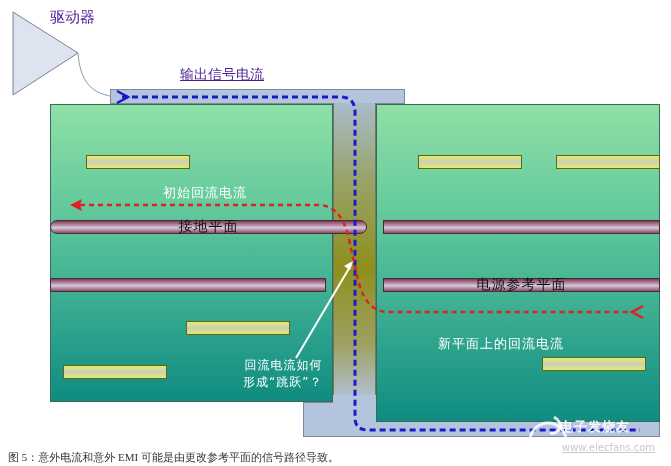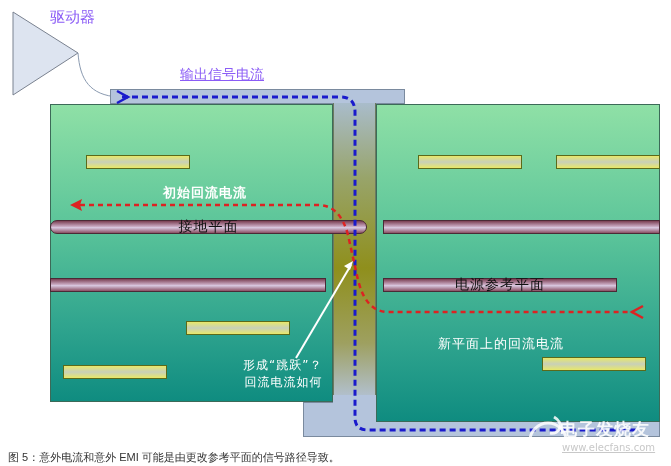--- a/index.html
+++ b/index.html
@@ -37,22 +37,22 @@
       height: 14px; box-sizing: border-box; border: 1px solid #5b6a1a;
       background: linear-gradient(to bottom, #e8e86a 0%, #c8d0b8 50%, #e8e86a 100%);
     }
     .plane {
       height: 14px; box-sizing: border-box; border: 1px solid #4a2a36;
       background: linear-gradient(to bottom, #7a3e52 0%, #c8a8c0 45%, #d8c8e0 55%, #8a4e62 100%);
       display: flex; align-items: center; justify-content: center;
     }
     .plane-label { font-size: 14px; color: #111; letter-spacing: 1px; }
     .label-white { color: #ffffff; font-size: 13px; letter-spacing: 1px; }
-    .label-dark { color: #8b5cf6; font-size: 14px; }
-    .caption { left: 8px; top: 450px; font-size: 11px; color: #333; font-family: Liberation Sans, sans-serif; }
+    .label-dark { color: #4c1d95; font-size: 14px; }
+    .caption { left: 8px; top: 450px; font-size: 11px; color: #333; font-family: Liberation Serif, serif; }
     .watermark { left: 520px; top: 405px; width: 150px; height: 60px; }
     svg.overlay { position: absolute; left: 0; top: 0; }
   </style>
 </head>
 <body>
 
 <svg class="overlay" width="671" height="466">
   <polygon points="13,12 13,95 78,53" fill="#dde4f0" stroke="#7a8290" stroke-width="1"></polygon>
   <path d="M78,53 C80,80 90,95 118,97" fill="none" stroke="#8a9ab0" stroke-width="1"></path>
 </svg>
@@ -71,45 +71,45 @@
 <div class="abs trace" style="left:556px; top:155px; width:104px;"></div>
 <div class="abs trace" style="left:186px; top:321px; width:104px;"></div>
 <div class="abs trace" style="left:63px; top:365px; width:104px;"></div>
 <div class="abs trace" style="left:542px; top:357px; width:104px;"></div>
 
 <div class="abs plane" style="left:50px; top:220px; width:317px;border-radius:7px;">
   <span class="plane-label">接地平面</span>
 </div>
 <div class="abs plane" style="left:50px; top:278px; width:276px;"></div>
 <div class="abs plane" style="left:383px; top:220px; width:277px;"></div>
-<div class="abs plane" style="left:383px; top:278px; width:234px;">
+<div class="abs plane" style="left:383px; top:278px; width:277px;">
   <span class="plane-label">电源参考平面</span>
 </div>
 
 <svg class="overlay" width="671" height="466">
 
   <path d="M122,97 L340,97 Q355,97 355,112 L355,418 Q355,430 368,430 L640,430" fill="none" stroke="#1a1acc" stroke-width="3" stroke-dasharray="6,4"></path>
   <polyline points="117,91 128,97 117,103" fill="none" stroke="#1a1acc" stroke-width="2.5"></polyline>
 
   <path d="M80,205 L318,205 Q340,205 348,235 L358,280 Q366,312 388,312 L633,312" fill="none" stroke="#dd2222" stroke-width="2.5" stroke-dasharray="5,4"></path>
   <polygon points="70,205 82,199 80,205 82,211" fill="#dd2222"></polygon>
   <polyline points="643,306 632,312 643,318" fill="none" stroke="#dd2222" stroke-width="2.5"></polyline>
 
   <line x1="296" y1="358" x2="351" y2="265" stroke="#ffffff" stroke-width="2"></line>
   <polygon points="353,261 344,266 350,270" fill="#ffffff"></polygon>
 </svg>
 
 <div class="abs label-dark" style="left:180px; top:66px;text-decoration:underline;">输出信号电流</div>
-<div class="abs label-white" style="left:163px; top:184px;font-weight:bold;">初始回流电流</div>
+<div class="abs label-white" style="left:163px; top:184px;">初始回流电流</div>
 <div class="abs label-white" style="left:438px; top:335px;">新平面上的回流电流</div>
 <div class="abs label-white" style="left:243px; top:357px; font-size:12px; text-align:right; line-height:17px;">
+  <div>回流电流如何</div>
   <div>形成“跳跃”？</div>
-  <div>回流电流如何</div>
 </div>
 
 <svg class="abs watermark" width="150" height="60">
   <circle cx="28" cy="36" r="18" fill="none" stroke="#ffffff" stroke-width="3" opacity="0.85"></circle>
   <path d="M34,12 C45,18 40,30 30,28" fill="none" stroke="#ffffff" stroke-width="3" opacity="0.85"></path>
 </svg>
-<div class="abs" style="left:560px; top:418px; font-size:17px; color:#ffffff; font-weight:bold; opacity:0.9; letter-spacing:1px;">电子发烧友</div>
+<div class="abs" style="left:560px; top:418px; font-size:13px; color:#ffffff; font-weight:bold; opacity:0.9; letter-spacing:1px;">电子发烧友</div>
 <div class="abs" style="left:562px; top:442px; font-size:10px; color:#c8c8c8;text-decoration:underline;">www.elecfans.com</div>
 
 <div class="abs caption">图 5：意外电流和意外 EMI 可能是由更改参考平面的信号路径导致。</div>
 
 </body></html>

